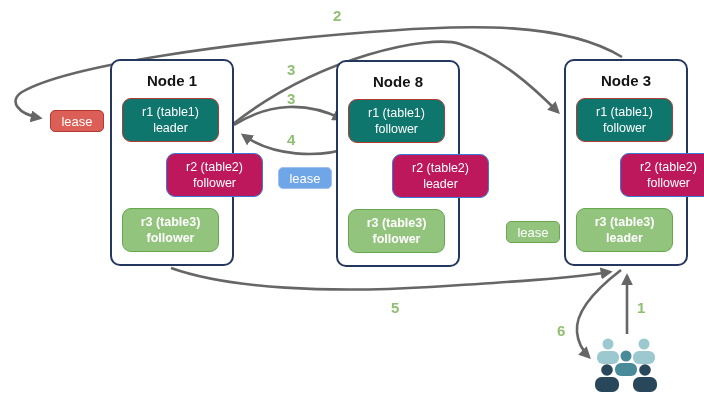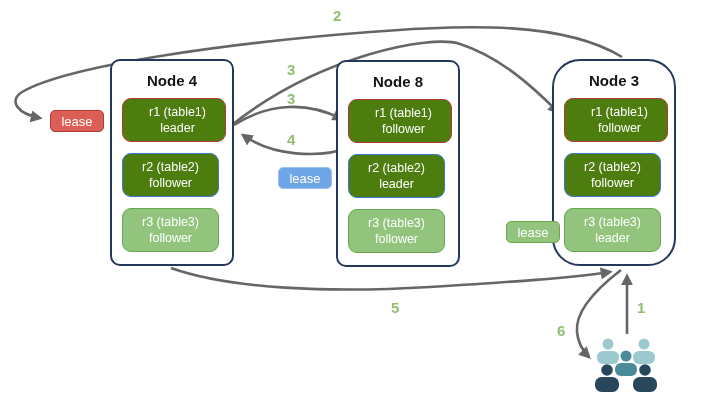--- a/index.html
+++ b/index.html
@@ -14,24 +14,24 @@
   }
   .node-title{
     position:absolute;left:0;top:11px;width:100%;text-align:center;
     font-weight:bold;font-size:15px;color:#141414;
   }
   .replica{
     position:absolute;left:10px;width:95px;height:42px;border-radius:9px;
     color:#ffffff;font-size:12.5px;line-height:1.3;text-align:center;
     display:flex;flex-direction:column;align-items:center;justify-content:center;
   }
-  .replica.red{background:#4d7c0f;border:1.5px solid #b23a31;padding-left:7px;}
-  .replica.blue{background:#4d7c0f;border:1.5px solid #3c78d8;}
+  .replica.red{background:#0f766e;border:1.5px solid #b23a31;}
+  .replica.blue{background:#be185d;border:1.5px solid #3c78d8;margin-left:44px;}
   .replica.green{background:#93c47d;border:1.5px solid #65a84e;}
-  .rep1{top:37px;} .rep2{top:92px;} .rep3{top:147px;}
+  .rep1{top:37px;} .rep2{top:92px;} .rep3{top:147px;font-weight:bold;}
   .lease{
     position:absolute;width:52px;height:20px;border-radius:5px;color:#ffffff;
     font-size:13px;display:flex;align-items:center;justify-content:center;
   }
   .lease.red{background:#dc5f57;border:1.5px solid #b23a31;}
   .lease.blue{background:#6fa6e8;border:1.5px solid #9fc0ef;}
   .lease.green{background:#93c47d;border:1.5px solid #6aa84f;}
   .step{
     position:absolute;font-weight:bold;font-size:15px;color:#8fbf72;
   }
@@ -52,21 +52,21 @@
       <path d="M 233 124 C 320 56 430 34 460 44 C 500 57 532 86 558 112" marker-end="url(#ah)"></path>
       <path d="M 234 125 C 270 102 308 102 342 119" marker-end="url(#ah)"></path>
       <path d="M 352 147 C 318 159 272 156 243 135" marker-end="url(#ah)"></path>
       <path d="M 171 268 C 230 289 330 293 430 287 C 510 282 572 278 610 272" marker-end="url(#ah)"></path>
       <path d="M 627 334 L 627 276" marker-end="url(#ah)"></path>
       <path d="M 621 270 C 595 290 575 312 577 332 C 578 344 583 351 589 357" marker-end="url(#ah)"></path>
     </g>
   </svg>
 
   <div class="node" style="left:110px;top:59px;">
-    <div class="node-title">Node 4</div>
+    <div class="node-title">Node 1</div>
     <div class="replica red rep1">
       <span>r1 (table1)</span>
       <span>leader</span>
     </div>
     <div class="replica blue rep2">
       <span>r2 (table2)</span>
       <span>follower</span>
     </div>
     <div class="replica green rep3">
       <span>r3 (table3)</span>
@@ -83,21 +83,21 @@
     <div class="replica blue rep2">
       <span>r2 (table2)</span>
       <span>leader</span>
     </div>
     <div class="replica green rep3">
       <span>r3 (table3)</span>
       <span>follower</span>
     </div>
   </div>
 
-  <div class="node" style="left:552px;top:59px;border-radius:28px;">
+  <div class="node" style="left:564px;top:59px;">
     <div class="node-title">Node 3</div>
     <div class="replica red rep1">
       <span>r1 (table1)</span>
       <span>follower</span>
     </div>
     <div class="replica blue rep2">
       <span>r2 (table2)</span>
       <span>follower</span>
     </div>
     <div class="replica green rep3">

